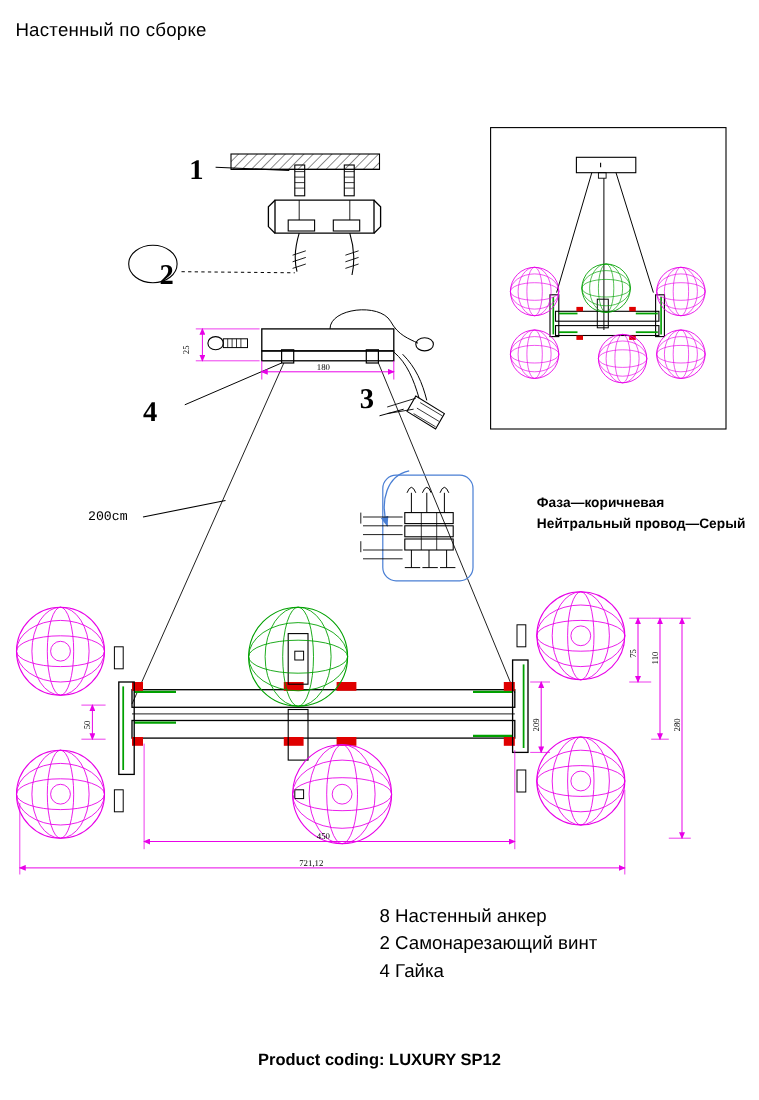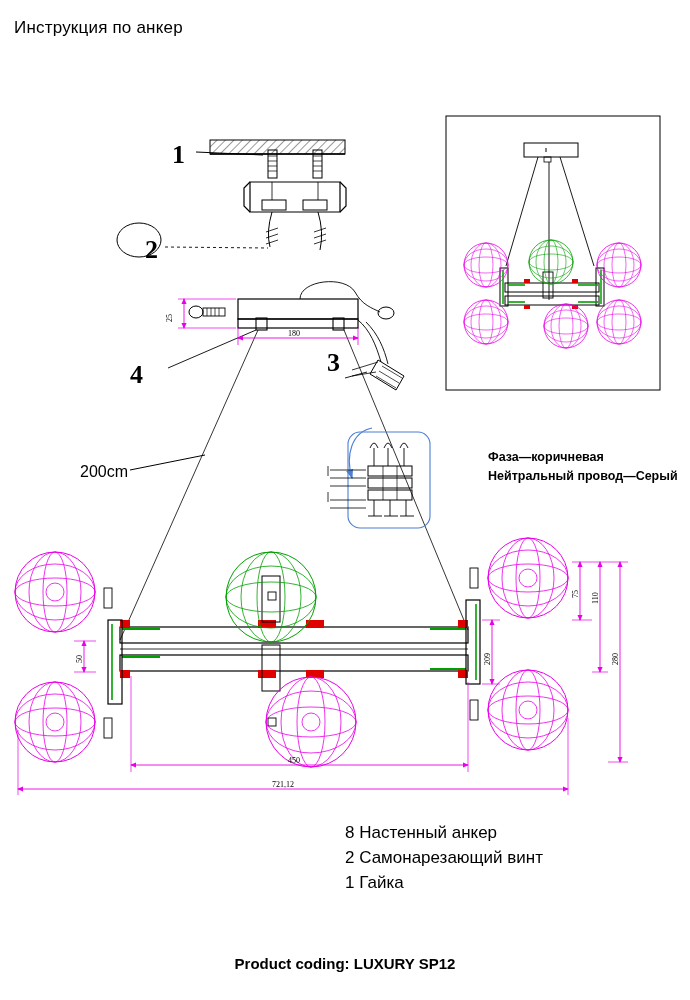--- a/index.html
+++ b/index.html
@@ -24,40 +24,40 @@
     position:absolute;left:345px;top:820px;
     font-size:17px;line-height:25px;
   }
   .legend div{white-space:nowrap;}
   .wirelegend{
     position:absolute;left:468px;top:448px;
     font-size:12.5px;line-height:19px;font-weight:bold;margin-left:20px;
   }
   .bigdim{
     position:absolute;left:80px;top:463px;
-    font-size:16px;font-family:Liberation Sans, sans-serif;
+    font-size:12px;font-family:Liberation Mono, monospace;
   }
   .numlabel{
     position:absolute;
     font-family:"Liberation Serif", serif;
     font-size:26px;font-weight:bold;
   }
   .n1{left:172px;top:140px;}
   .n2{left:145px;top:235px;}
   .n3{left:327px;top:348px;}
   .n4{left:130px;top:360px;}
   svg{position:absolute;left:0;top:0;}
   .dimtxt{font-size:8px;font-family:"Liberation Serif",serif;fill:#000;}
 </style>
 </head>
 <body>
 
 <div class="page">
 
-  <div class="title">Инструкция по анкер</div>
+  <div class="title">Настенный по сборке</div>
 
   <svg width="690" height="1000">
     <defs>
       <pattern id="hatch" width="6" height="6" patternTransform="rotate(45)" patternUnits="userSpaceOnUse">
         <line x1="0" y1="0" x2="0" y2="6" stroke="#000" stroke-width="0.8"></line>
       </pattern>
       <marker id="ar" markerWidth="7" markerHeight="7" refX="6" refY="3" orient="auto">
         <path d="M0,0 L7,3 L0,6 z" fill="#e800e8"></path>
       </marker>
       <marker id="arS" markerWidth="7" markerHeight="7" refX="1" refY="3" orient="auto">
@@ -393,17 +393,17 @@
   <div class="bigdim">200cm</div>
 
   <div class="wirelegend">
     <div>Фаза—коричневая</div>
     <div>Нейтральный провод—Серый</div>
   </div>
 
   <div class="legend">
     <div>8 Настенный анкер</div>
     <div>2 Самонарезающий винт</div>
-    <div>1 Гайка</div>
+    <div>4 Гайка</div>
   </div>
 
   <div class="footer">Product coding: LUXURY SP12</div>
 </div>
 
 </body></html>

